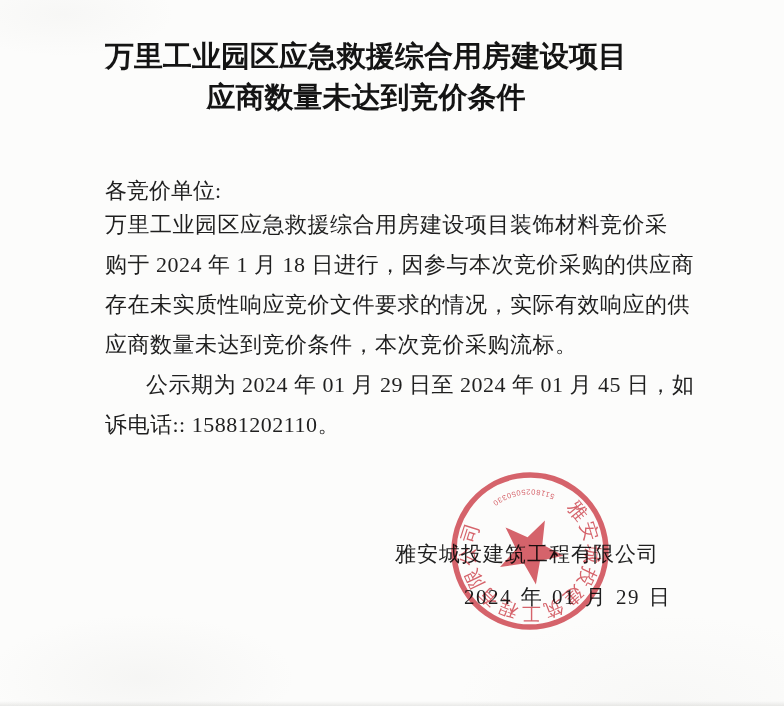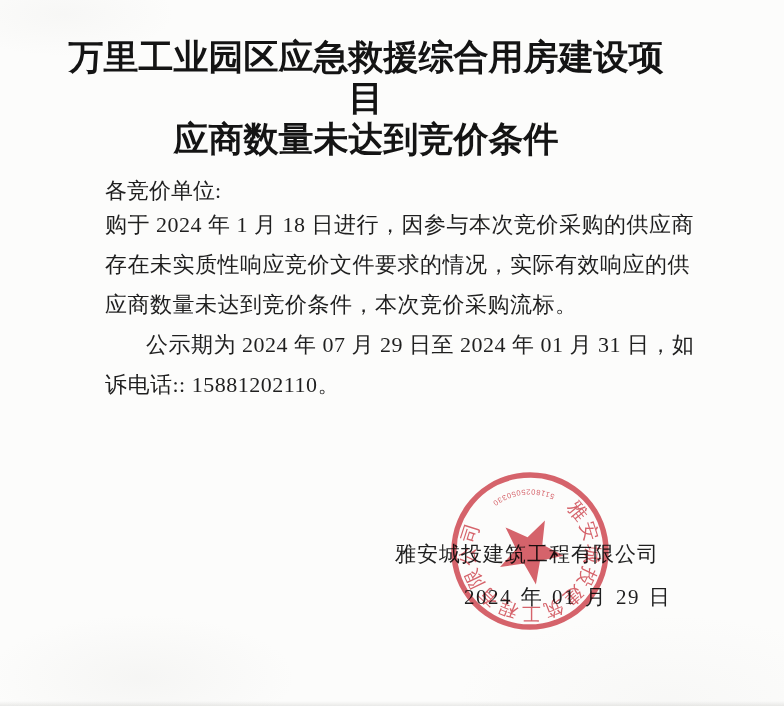--- a/index.html
+++ b/index.html
@@ -25,21 +25,21 @@
     background: linear-gradient(to bottom, rgba(0,0,0,0), rgba(150,150,145,0.18));
   }
   .doc-title {
     position: absolute;
     left: 60px;
     top: 36px;
     width: 612px;
     text-align: center;
     font-family: "Liberation Sans", "DejaVu Sans", sans-serif;
     font-weight: bold;
-    font-size: 35px;
+    font-size: 29px;
     line-height: 41px;
     letter-spacing: 0px;
     color: #141414;
   }
   .salutation {
     position: absolute;
     left: 105px;
     top: 178px;
     font-size: 22px;
     line-height: 26px;
@@ -95,24 +95,25 @@
 <div class="page">
 
   <div class="doc-title">
     <div>万里工业园区应急救援综合用房建设项目</div>
     <div>应商数量未达到竞价条件</div>
   </div>
 
   <div class="salutation">各竞价单位:</div>
 
   <div class="body-lines">
+    <div class="body-line">万里工业园区应急救援综合用房建设项目装饰材料竞价采</div>
     <div class="body-line">购于 2024 年 1 月 18 日进行，因参与本次竞价采购的供应商</div>
     <div class="body-line">存在未实质性响应竞价文件要求的情况，实际有效响应的供</div>
     <div class="body-line">应商数量未达到竞价条件，本次竞价采购流标。</div>
-    <div class="body-line indent">公示期为 2024 年 07 月 29 日至 2024 年 01 月 31 日，如</div>
+    <div class="body-line indent">公示期为 2024 年 01 月 29 日至 2024 年 01 月 45 日，如</div>
     <div class="body-line">诉电话:: 15881202110。</div>
   </div>
 
   <div class="signature-company">雅安城投建筑工程有限公司</div>
   <div class="signature-date">2024 年 01 月  29 日</div>
 
   <svg class="seal" viewBox="-82 -82 164 164" xmlns="http://www.w3.org/2000/svg">
     <g transform="rotate(170)" fill="#d0424c" stroke="none">
 
       <circle cx="0" cy="0" r="76" fill="none" stroke="#d0424c" stroke-width="5.5"></circle>

